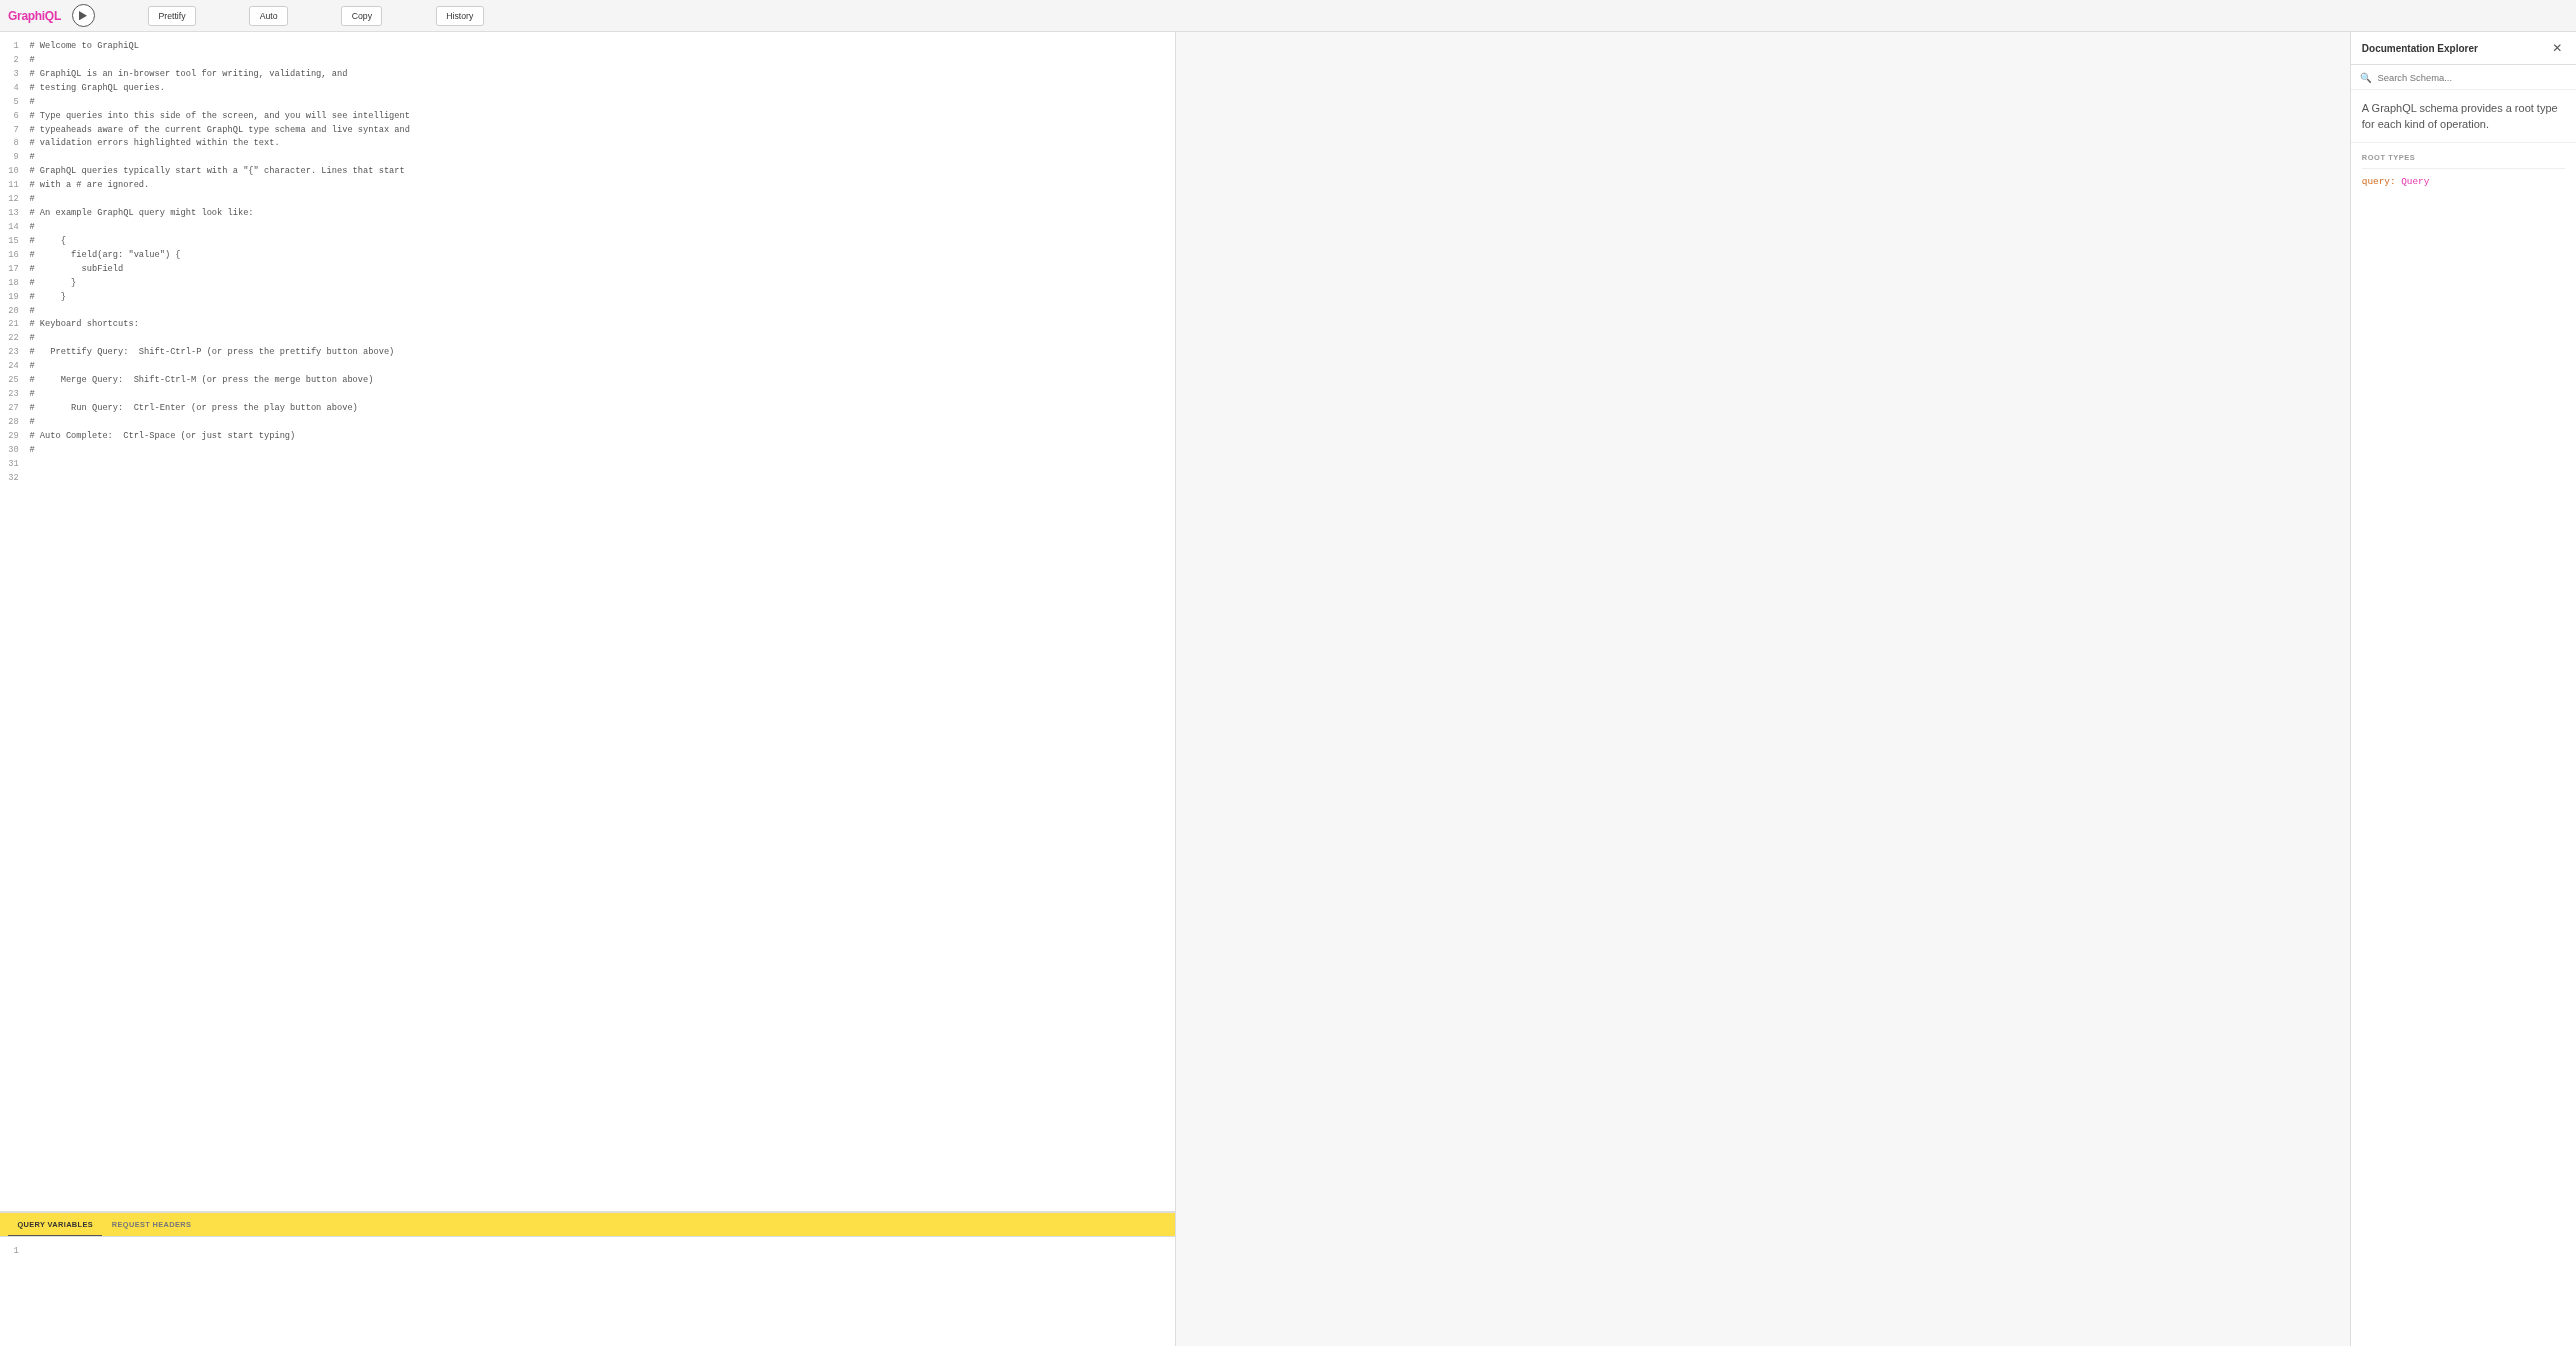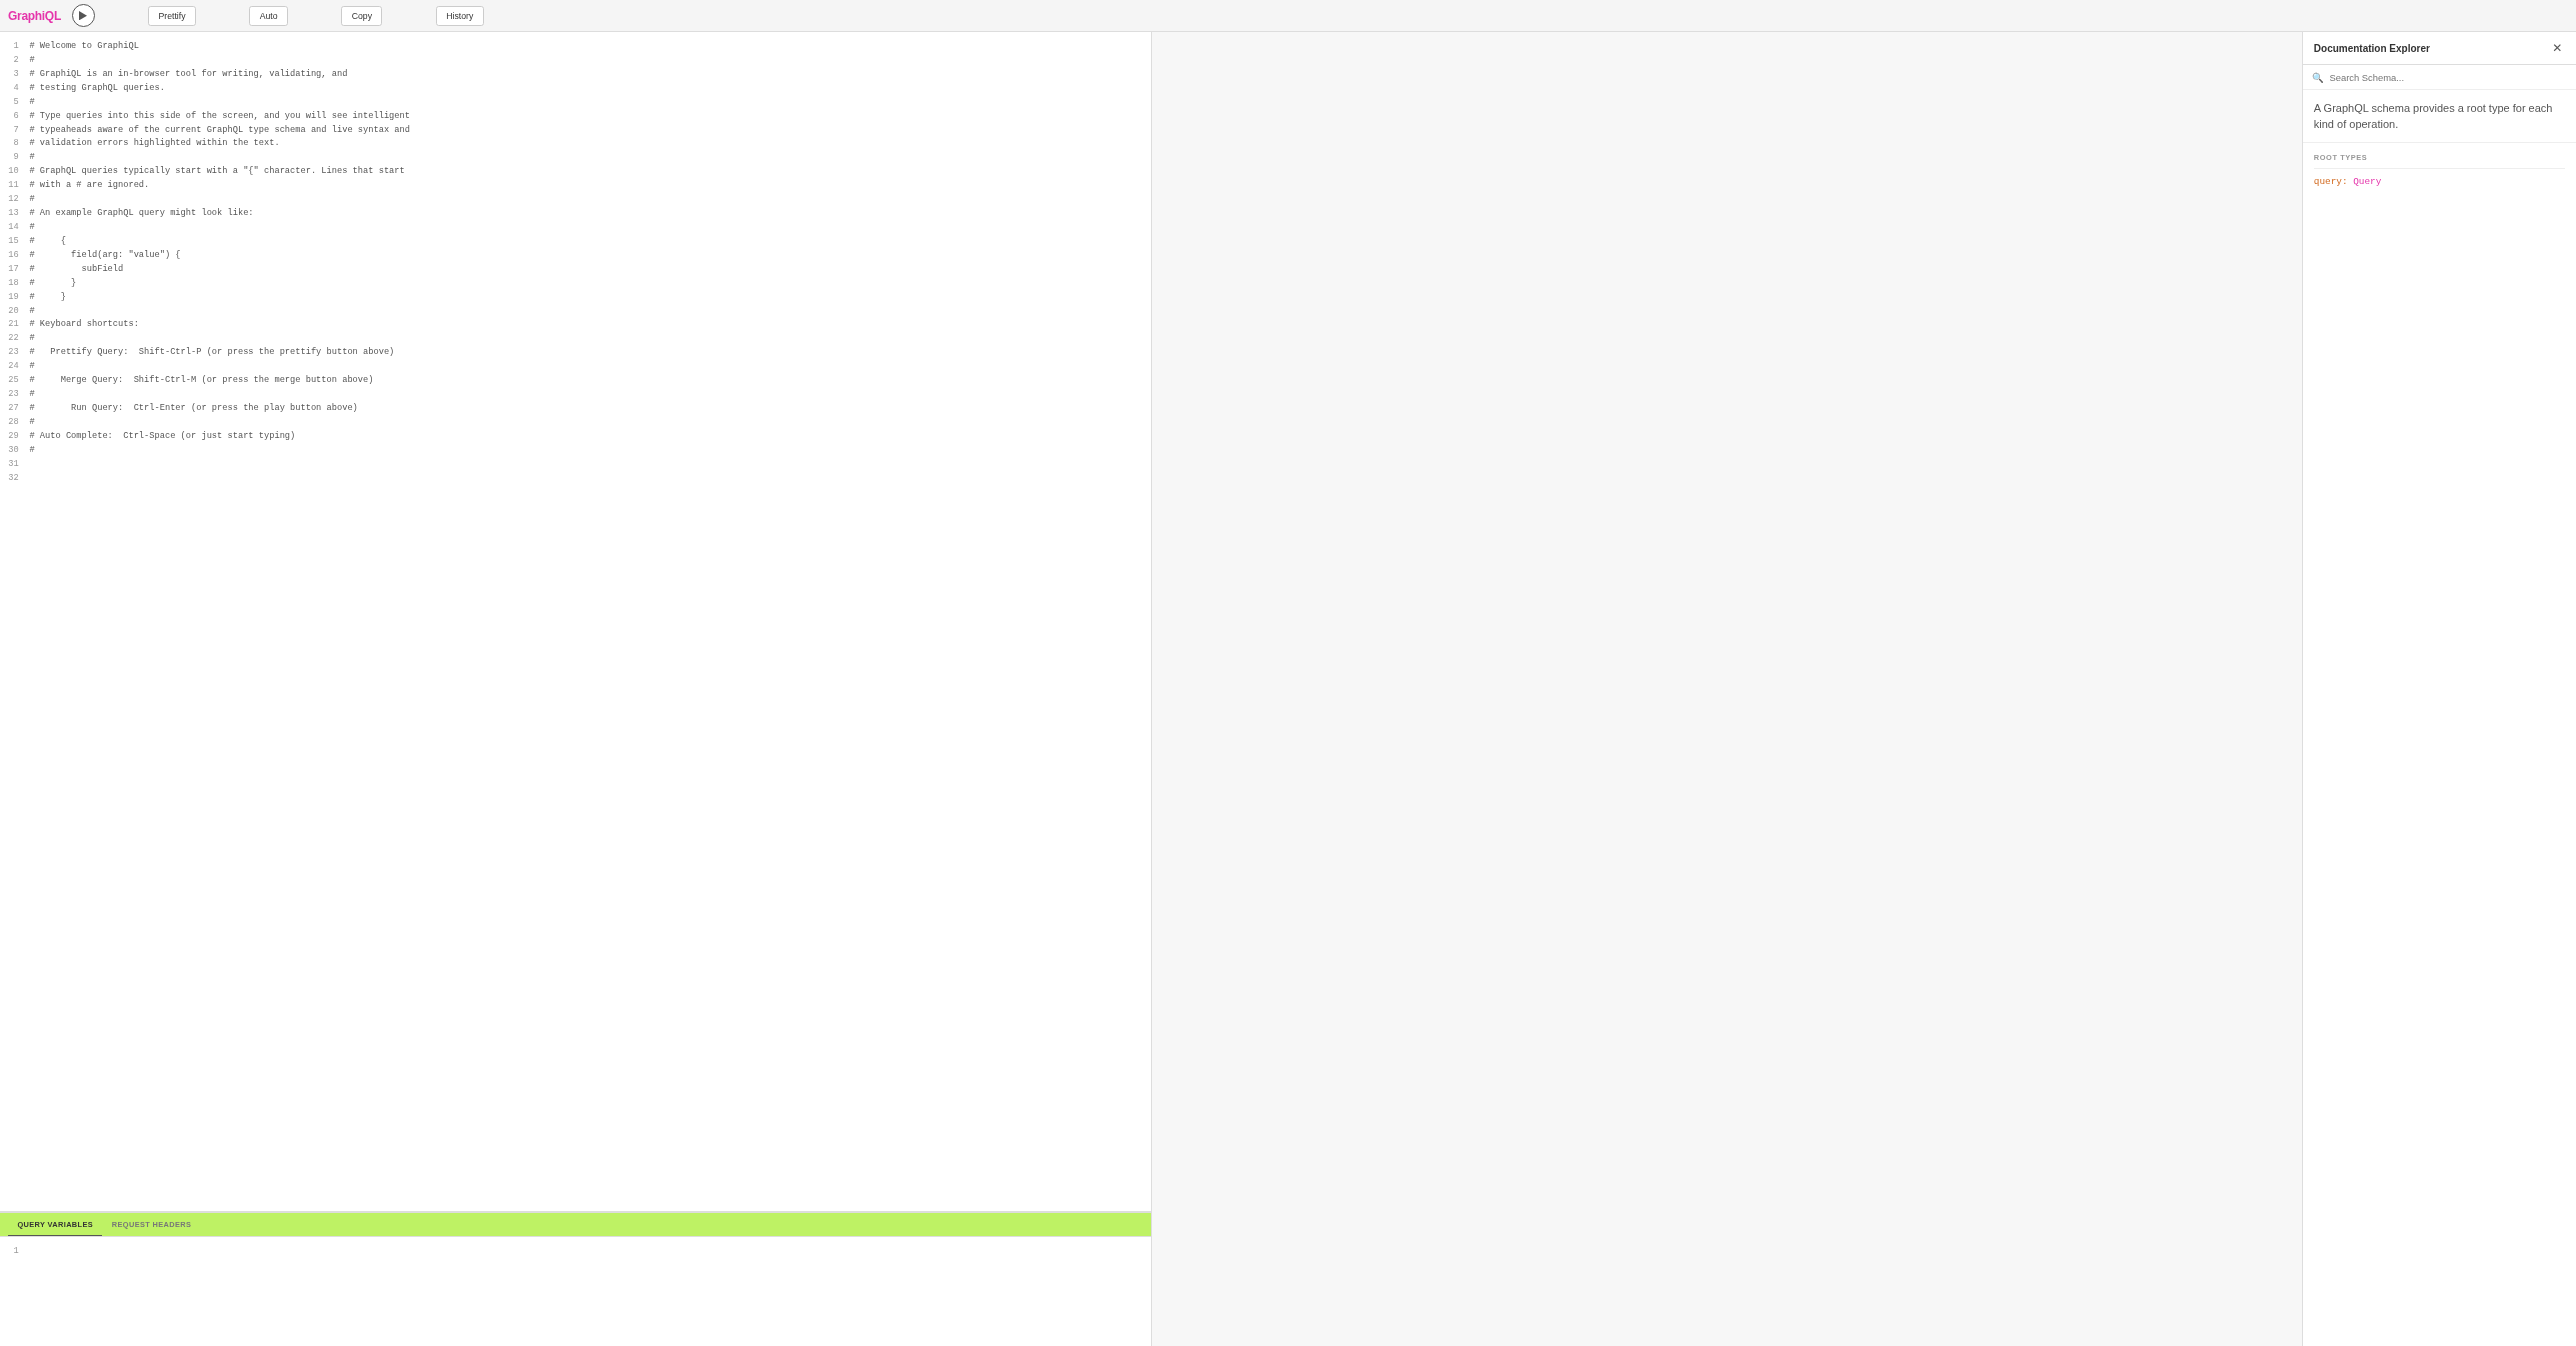--- a/index.html
+++ b/index.html
@@ -136,21 +136,21 @@
       display: flex;
       flex-direction: column;
       border-top: 0.7px solid #ddd;
       background: white;
       flex-shrink: 0;
     }
 
     #bottom-tab-bar {
       display: flex;
       border-bottom: 0.7px solid #ddd;
-      background: #bef264;
+      background: #fde047;
       padding: 0 8px;
     }
 
     .bottom-tab {
       padding: 6.7px 9.4px;
       font-size: 7.4px;
       font-weight: 700;
       text-transform: uppercase;
       letter-spacing: 0.05em;
       cursor: pointer;
@@ -179,21 +179,21 @@
       font-size: 8.7px;
       line-height: 1.6;
       user-select: none;
       min-width: 24px;
       padding-right: 5.4px;
       padding-left: 5.4px;
     }
 
     
     #doc-explorer {
-      width: 274px;
+      width: 226px;
       background: white;
       border-left: 0.7px solid #ddd;
       display: flex;
       flex-direction: column;
       flex-shrink: 0;
     }
 
     #doc-header {
       display: flex;
       align-items: center;

